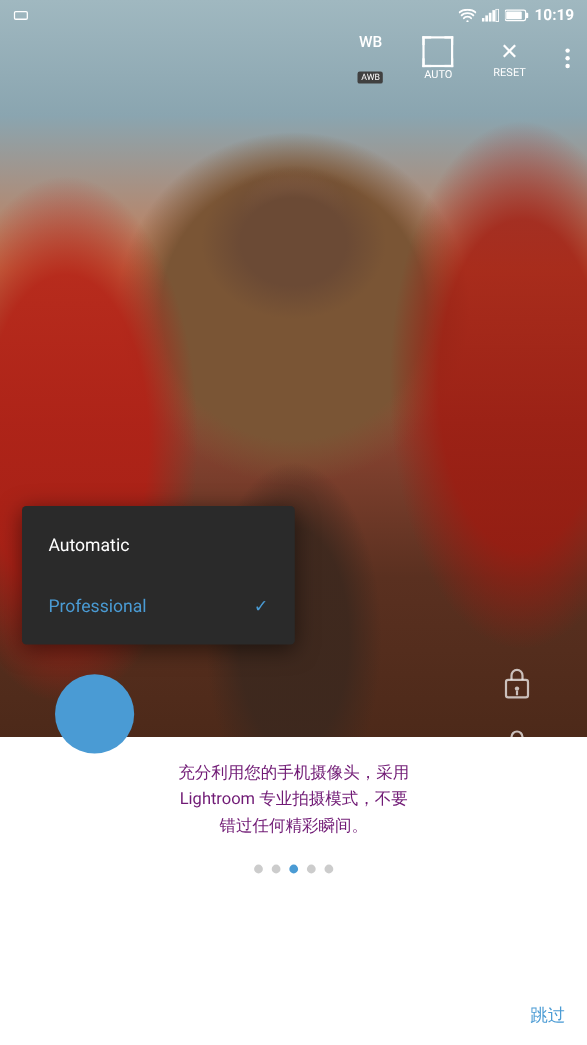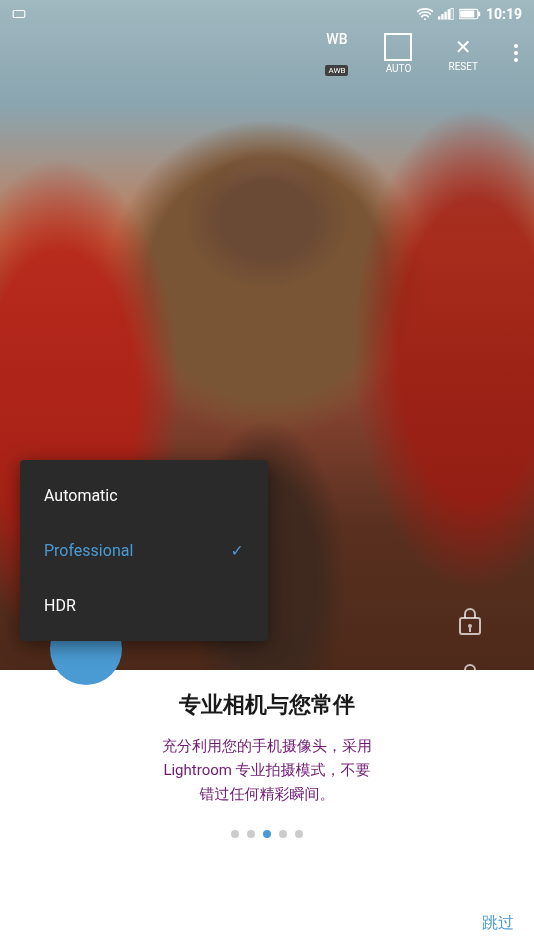--- a/index.html
+++ b/index.html
@@ -335,27 +335,23 @@
 
   <div class="dropdown-item">
     <span>Automatic</span>
   </div>
 
   <div class="dropdown-item active">
     <span>Professional</span>
     <span class="checkmark">✓</span>
   </div>
 
-  <div class="dropdown-item">
-    <span>HDR</span>
-  </div>
 </div>
 
 <div class="bottom-panel">
-  <h2 class="bottom-title">专业相机与您常伴</h2>
   <p class="bottom-desc">充分利用您的手机摄像头，采用<br>Lightroom 专业拍摄模式，不要<br>错过任何精彩瞬间。</p>
 
   <div class="pagination">
     <div class="dot"></div>
     <div class="dot"></div>
     <div class="dot active"></div>
     <div class="dot"></div>
     <div class="dot"></div>
   </div>
 

